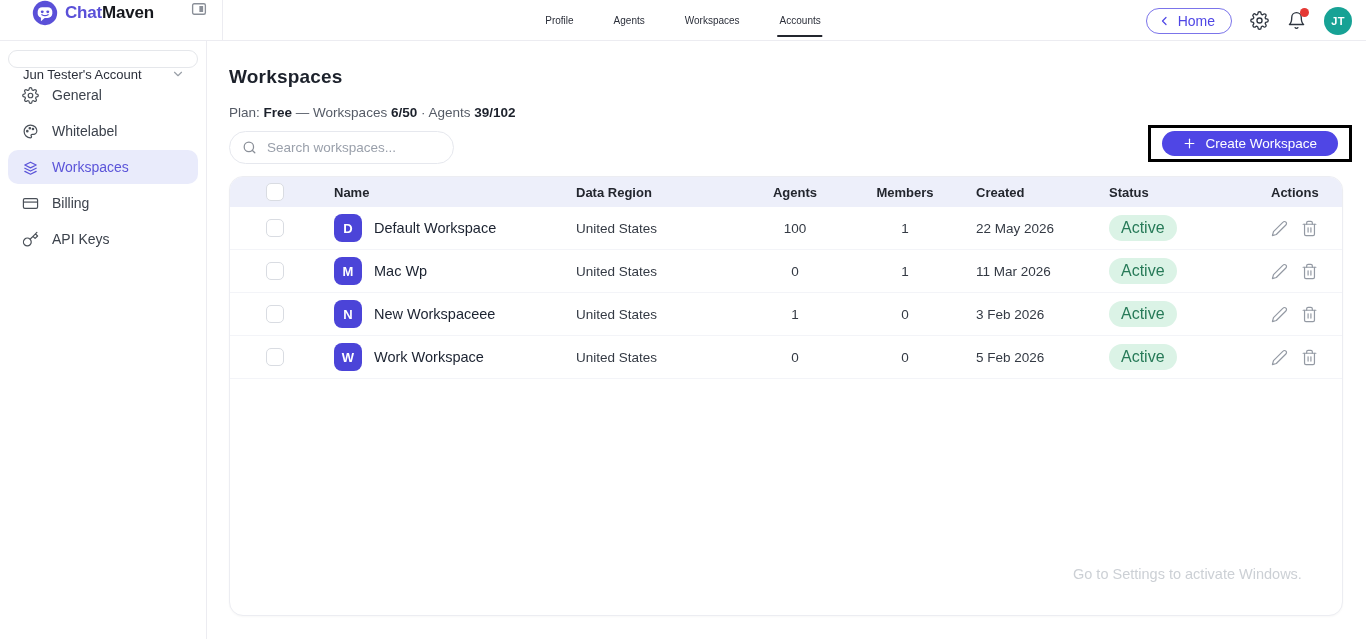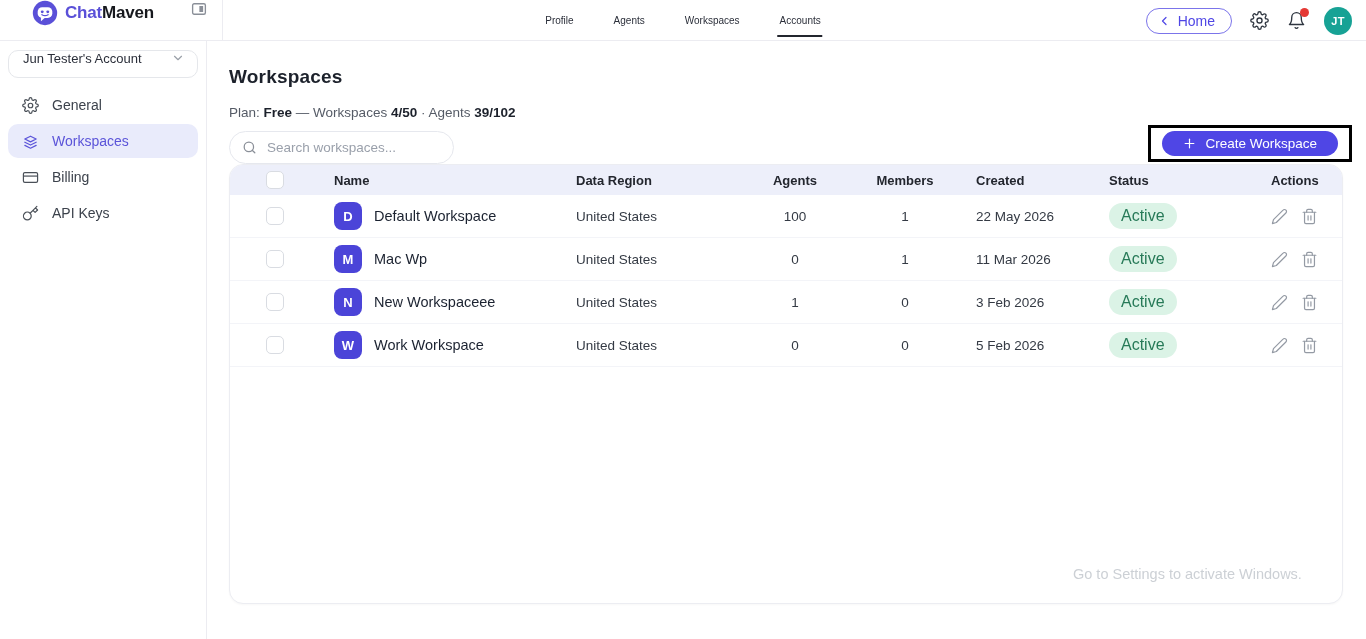--- a/index.html
+++ b/index.html
@@ -33,22 +33,22 @@
   .icon-btn { width:19px; height:19px; color:#2f3640; cursor:pointer; position:relative; }
   .bell-dot { position:absolute; top:-3px; right:-3px; width:9px; height:9px;
     border-radius:50%; background:#e53935; }
   .avatar { width:28px; height:28px; border-radius:50%; background:#17a295; color:#fff;
     font-size:11px; font-weight:700; display:flex; align-items:center; justify-content:center;
     cursor:pointer; letter-spacing:.3px; }
 
   
   .sidebar { position:absolute; top:41px; left:0; width:207px; height:598px;
     border-right:1px solid #ececf1; background:#fff; padding:9px 8px; }
-  .account-select { height:28px; border:1px solid #e5e7eb; border-radius:10px;
-    display:flex; padding:0 12px 0 14px; font-size:13px; color:#2b2f3a;
+  .account-select { height:16px; border:1px solid #e5e7eb; border-radius:10px;
+    display:flex; padding:16px 12px 0 14px; font-size:13px; color:#2b2f3a;
     cursor:pointer; background:#fff; }
   .account-select .chev { margin-left:auto; width:14px; height:14px; color:#9aa0a8; }
   .side-list { margin-top:10px; display:flex; flex-direction:column; gap:2px; }
   .side-item { height:34px; display:flex; align-items:center; gap:13px; padding:0 14px;
     border-radius:10px; font-size:14px; color:#3c424c; cursor:pointer; }
   .side-item svg { width:17px; height:17px; color:#4a5058; flex:none; }
   .side-item.active { background:#e9ebfb; color:#5b54d9; font-weight:500; }
   .side-item.active svg { color:#5b54d9; }
 
   
@@ -69,21 +69,21 @@
   .search-box input::placeholder { color:#9aa0ab; }
 
   .create-wrap { position:absolute; right:-9px; top:-6px; border:3px solid #000;
     padding:3px 11px; background:transparent; }
   .create-btn { height:25px; background:#4f46e5; color:#fff; border:none; border-radius:17px;
     padding:0 21px; font-size:13.5px; display:flex; align-items:center; gap:9px;
     cursor:pointer; font-family:inherit; white-space:nowrap; }
   .create-btn svg { width:13px; height:13px; }
 
   
-  .card { border:1px solid #ecedf2; border-radius:14px; height:440px;
+  .card { margin-top:12px; border:1px solid #ecedf2; border-radius:14px; height:440px;
     overflow:hidden; background:#fff; box-shadow:0 1px 2px rgba(20,20,40,.03); }
   .thead, .trow { display:grid;
     grid-template-columns:104px 242px 164px 110px 110px 145px 162px 1fr;
     align-items:center; }
   .thead { height:30px; background:#edeffa; font-size:13px; font-weight:700; color:#23262e; }
   .trow { height:43px; border-bottom:1px solid #f3f4f8; font-size:13.5px; color:#343a44; }
   .c-check { padding-left:36px; display:flex; align-items:center; }
   .checkbox { width:18px; height:18px; border:1.5px solid #d9dce2; border-radius:5px;
     background:#fff; cursor:pointer; flex:none; }
   .c-name { display:flex; align-items:center; gap:12px; font-size:14.5px; color:#1b2230; }
@@ -164,20 +164,29 @@
   </div>
 
   <div class="side-list">
     <div class="side-item">
       <svg viewBox="0 0 24 24" fill="none" stroke="currentColor" stroke-width="1.7">
         <circle cx="12" cy="12" r="3.2"></circle>
         <path d="M19.4 15a1.65 1.65 0 0 0 .33 1.82l.06.06a2 2 0 1 1-2.83 2.83l-.06-.06a1.65 1.65 0 0 0-1.82-.33 1.65 1.65 0 0 0-1 1.51V21a2 2 0 1 1-4 0v-.09A1.65 1.65 0 0 0 9 19.4a1.65 1.65 0 0 0-1.82.33l-.06.06a2 2 0 1 1-2.83-2.83l.06-.06a1.65 1.65 0 0 0 .33-1.82 1.65 1.65 0 0 0-1.51-1H3a2 2 0 1 1 0-4h.09A1.65 1.65 0 0 0 4.6 9a1.65 1.65 0 0 0-.33-1.82l-.06-.06a2 2 0 1 1 2.83-2.83l.06.06a1.65 1.65 0 0 0 1.82.33H9a1.65 1.65 0 0 0 1-1.51V3a2 2 0 1 1 4 0v.09a1.65 1.65 0 0 0 1 1.51 1.65 1.65 0 0 0 1.82-.33l.06-.06a2 2 0 1 1 2.83 2.83l-.06.06a1.65 1.65 0 0 0-.33 1.82V9a1.65 1.65 0 0 0 1.51 1H21a2 2 0 1 1 0 4h-.09a1.65 1.65 0 0 0-1.51 1z"></path>
       </svg>
       <span>General</span>
     </div>
+    <div class="side-item">
+      <svg viewBox="0 0 24 24" fill="none" stroke="currentColor" stroke-width="1.7">
+        <path d="M12 3a9 9 0 1 0 0 18c.83 0 1.5-.67 1.5-1.5 0-.39-.15-.74-.39-1.01-.23-.26-.38-.61-.38-.99 0-.83.67-1.5 1.5-1.5H16a5 5 0 0 0 5-5c0-4.42-4.03-8-9-8z"></path>
+        <circle cx="7.5" cy="11.5" r="1" fill="currentColor"></circle>
+        <circle cx="11" cy="7.5" r="1" fill="currentColor"></circle>
+        <circle cx="15.5" cy="8.5" r="1" fill="currentColor"></circle>
+      </svg>
+      <span>Whitelabel</span>
+    </div>
     <div class="side-item active">
       <svg viewBox="0 0 24 24" fill="none" stroke="currentColor" stroke-width="1.7" stroke-linecap="round" stroke-linejoin="round">
         <polyline points="4 8.5 12 4.5 20 8.5 12 12.5 4 8.5"></polyline>
         <polyline points="4 13 12 17 20 13"></polyline>
         <polyline points="4 17.5 12 21.5 20 17.5"></polyline>
       </svg>
       <span>Workspaces</span>
     </div>
     <div class="side-item">
       <svg viewBox="0 0 24 24" fill="none" stroke="currentColor" stroke-width="1.7">
@@ -196,21 +205,21 @@
 </div>
 
 <div class="main">
   <div class="page-title">Workspaces</div>
 
   <div class="plan-line">
     <span>Plan:</span>
     <b>Free</b>
     <span>—</span>
     <span>Workspaces</span>
-    <b>4/50</b>
+    <b>6/50</b>
     <span>·</span>
     <span>Agents</span>
     <b>39/102</b>
   </div>
 
   <div class="toolbar">
     <div class="search-box">
       <svg viewBox="0 0 24 24" fill="none" stroke="currentColor" stroke-width="2" stroke-linecap="round">
         <circle cx="11" cy="11" r="7.5"></circle>
           <line x1="20.5" y1="20.5" x2="16.3" y2="16.3"></line>

